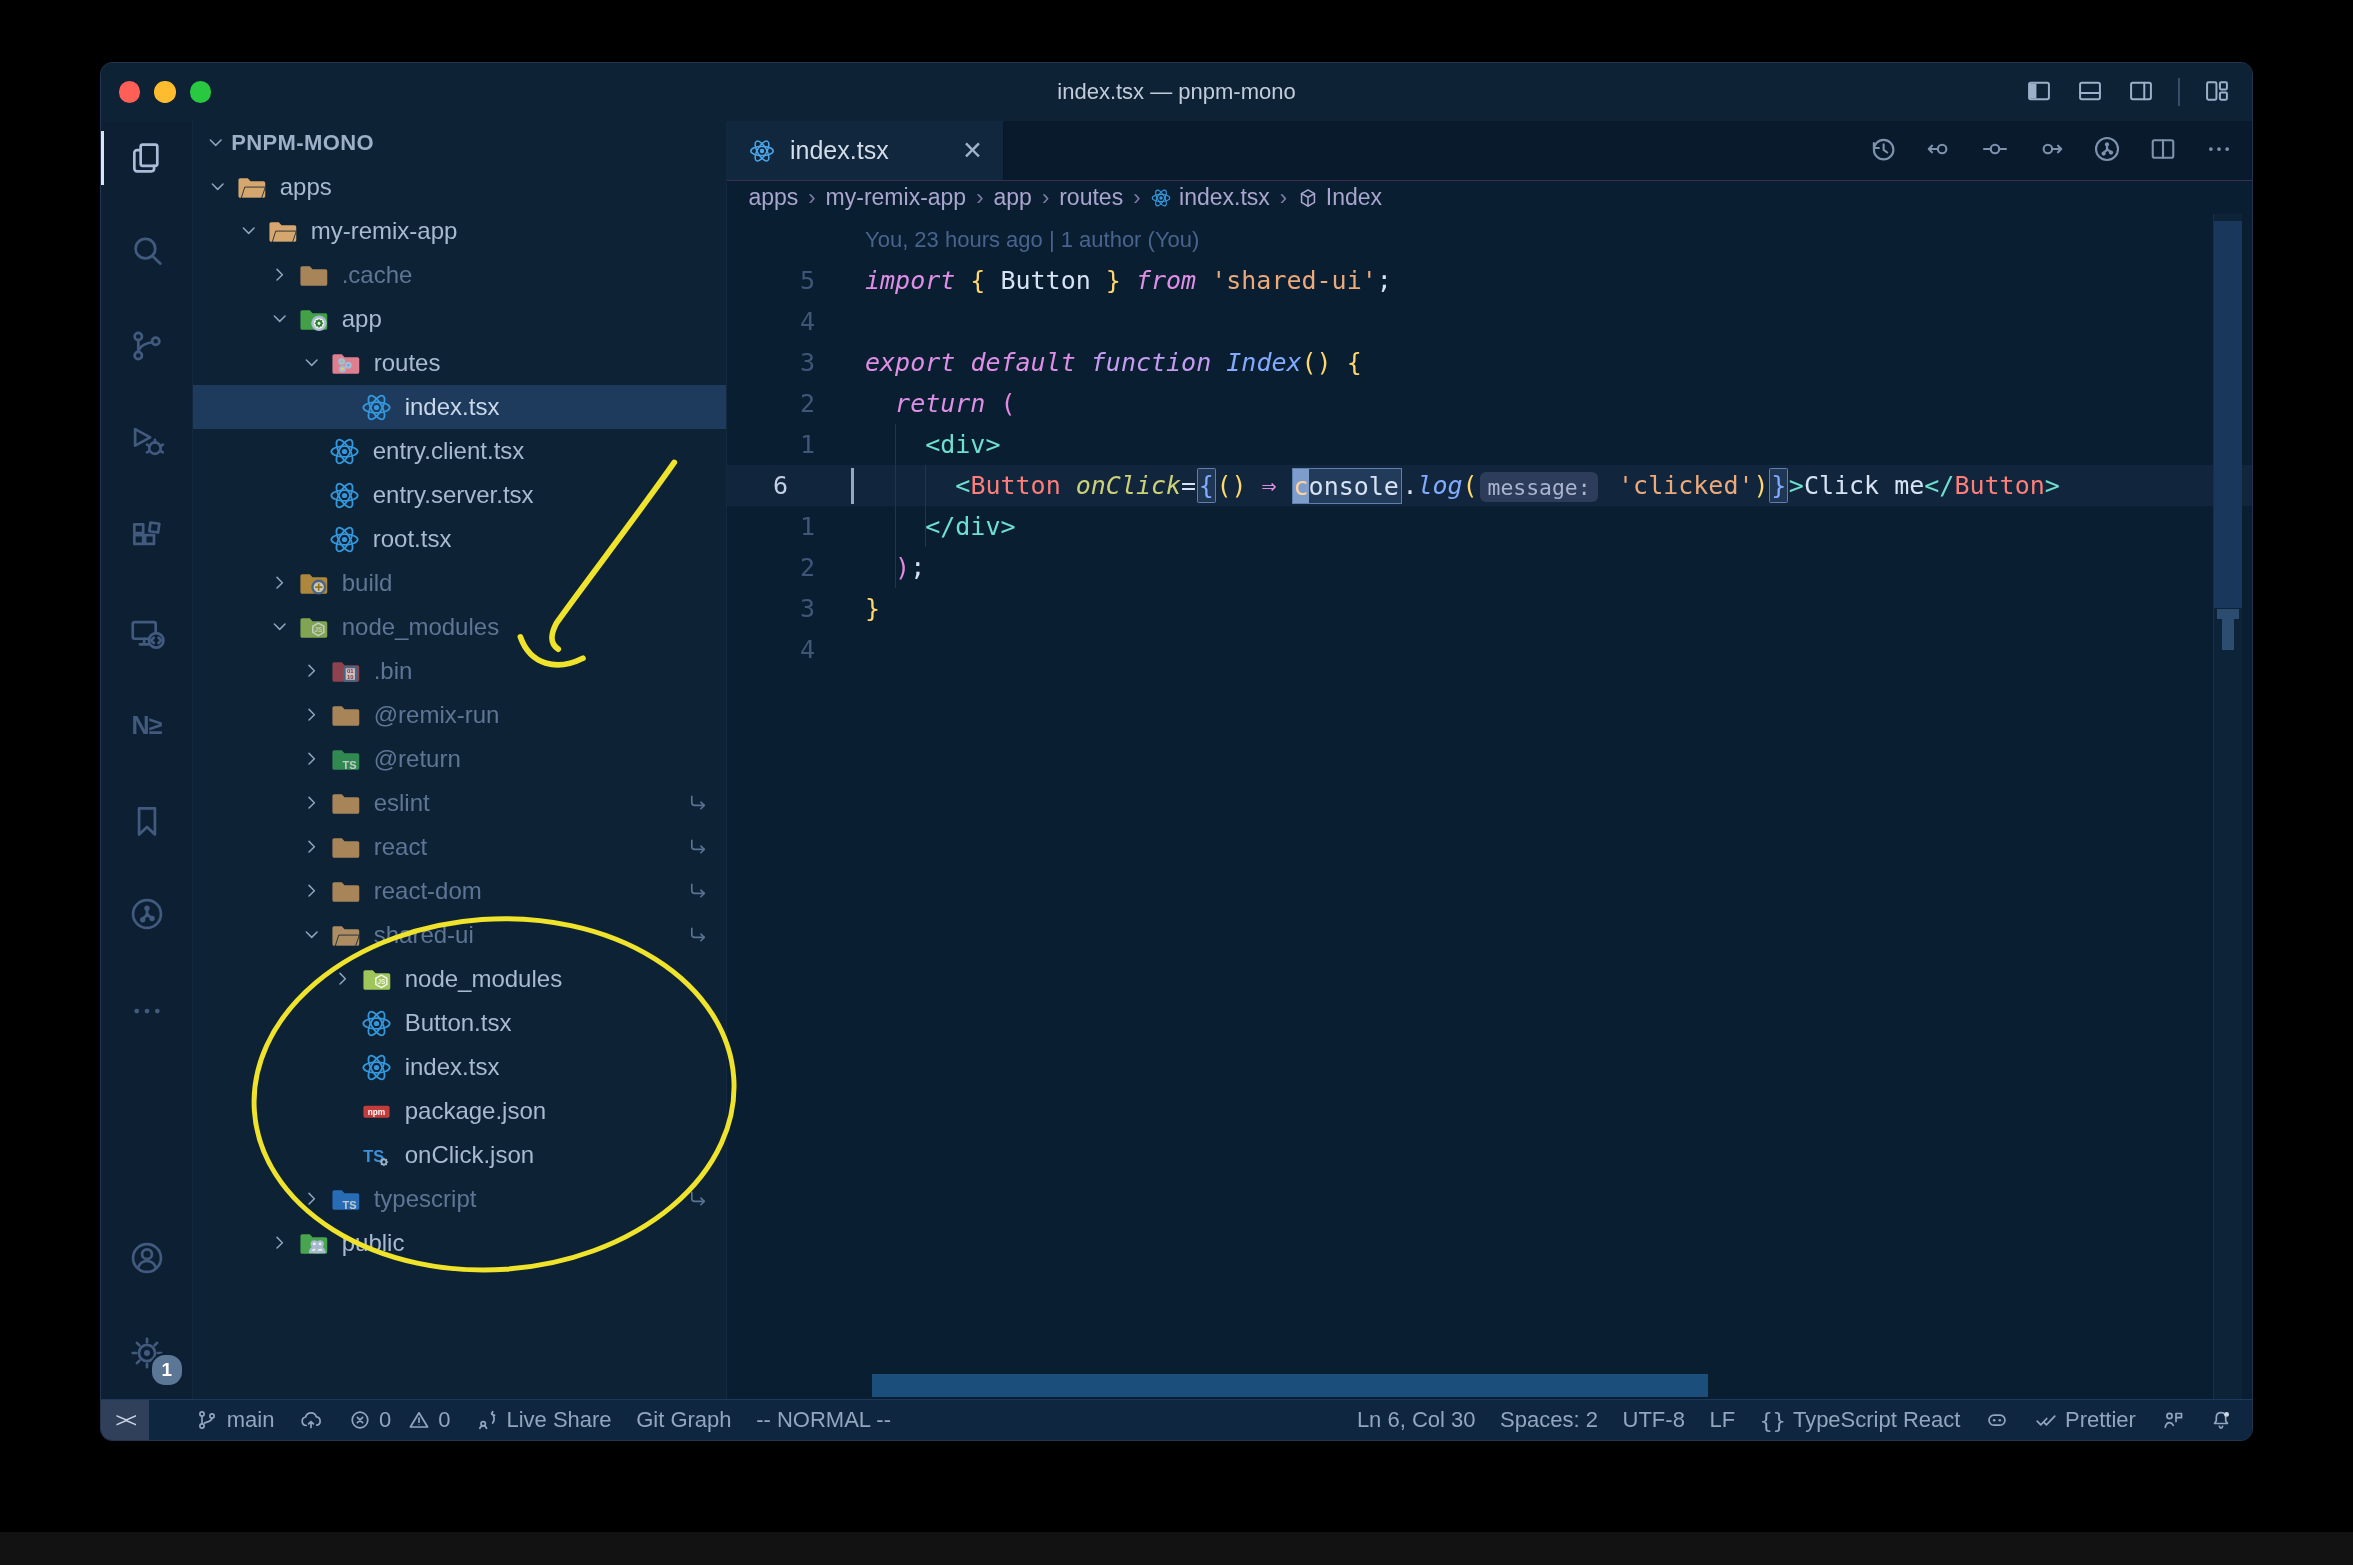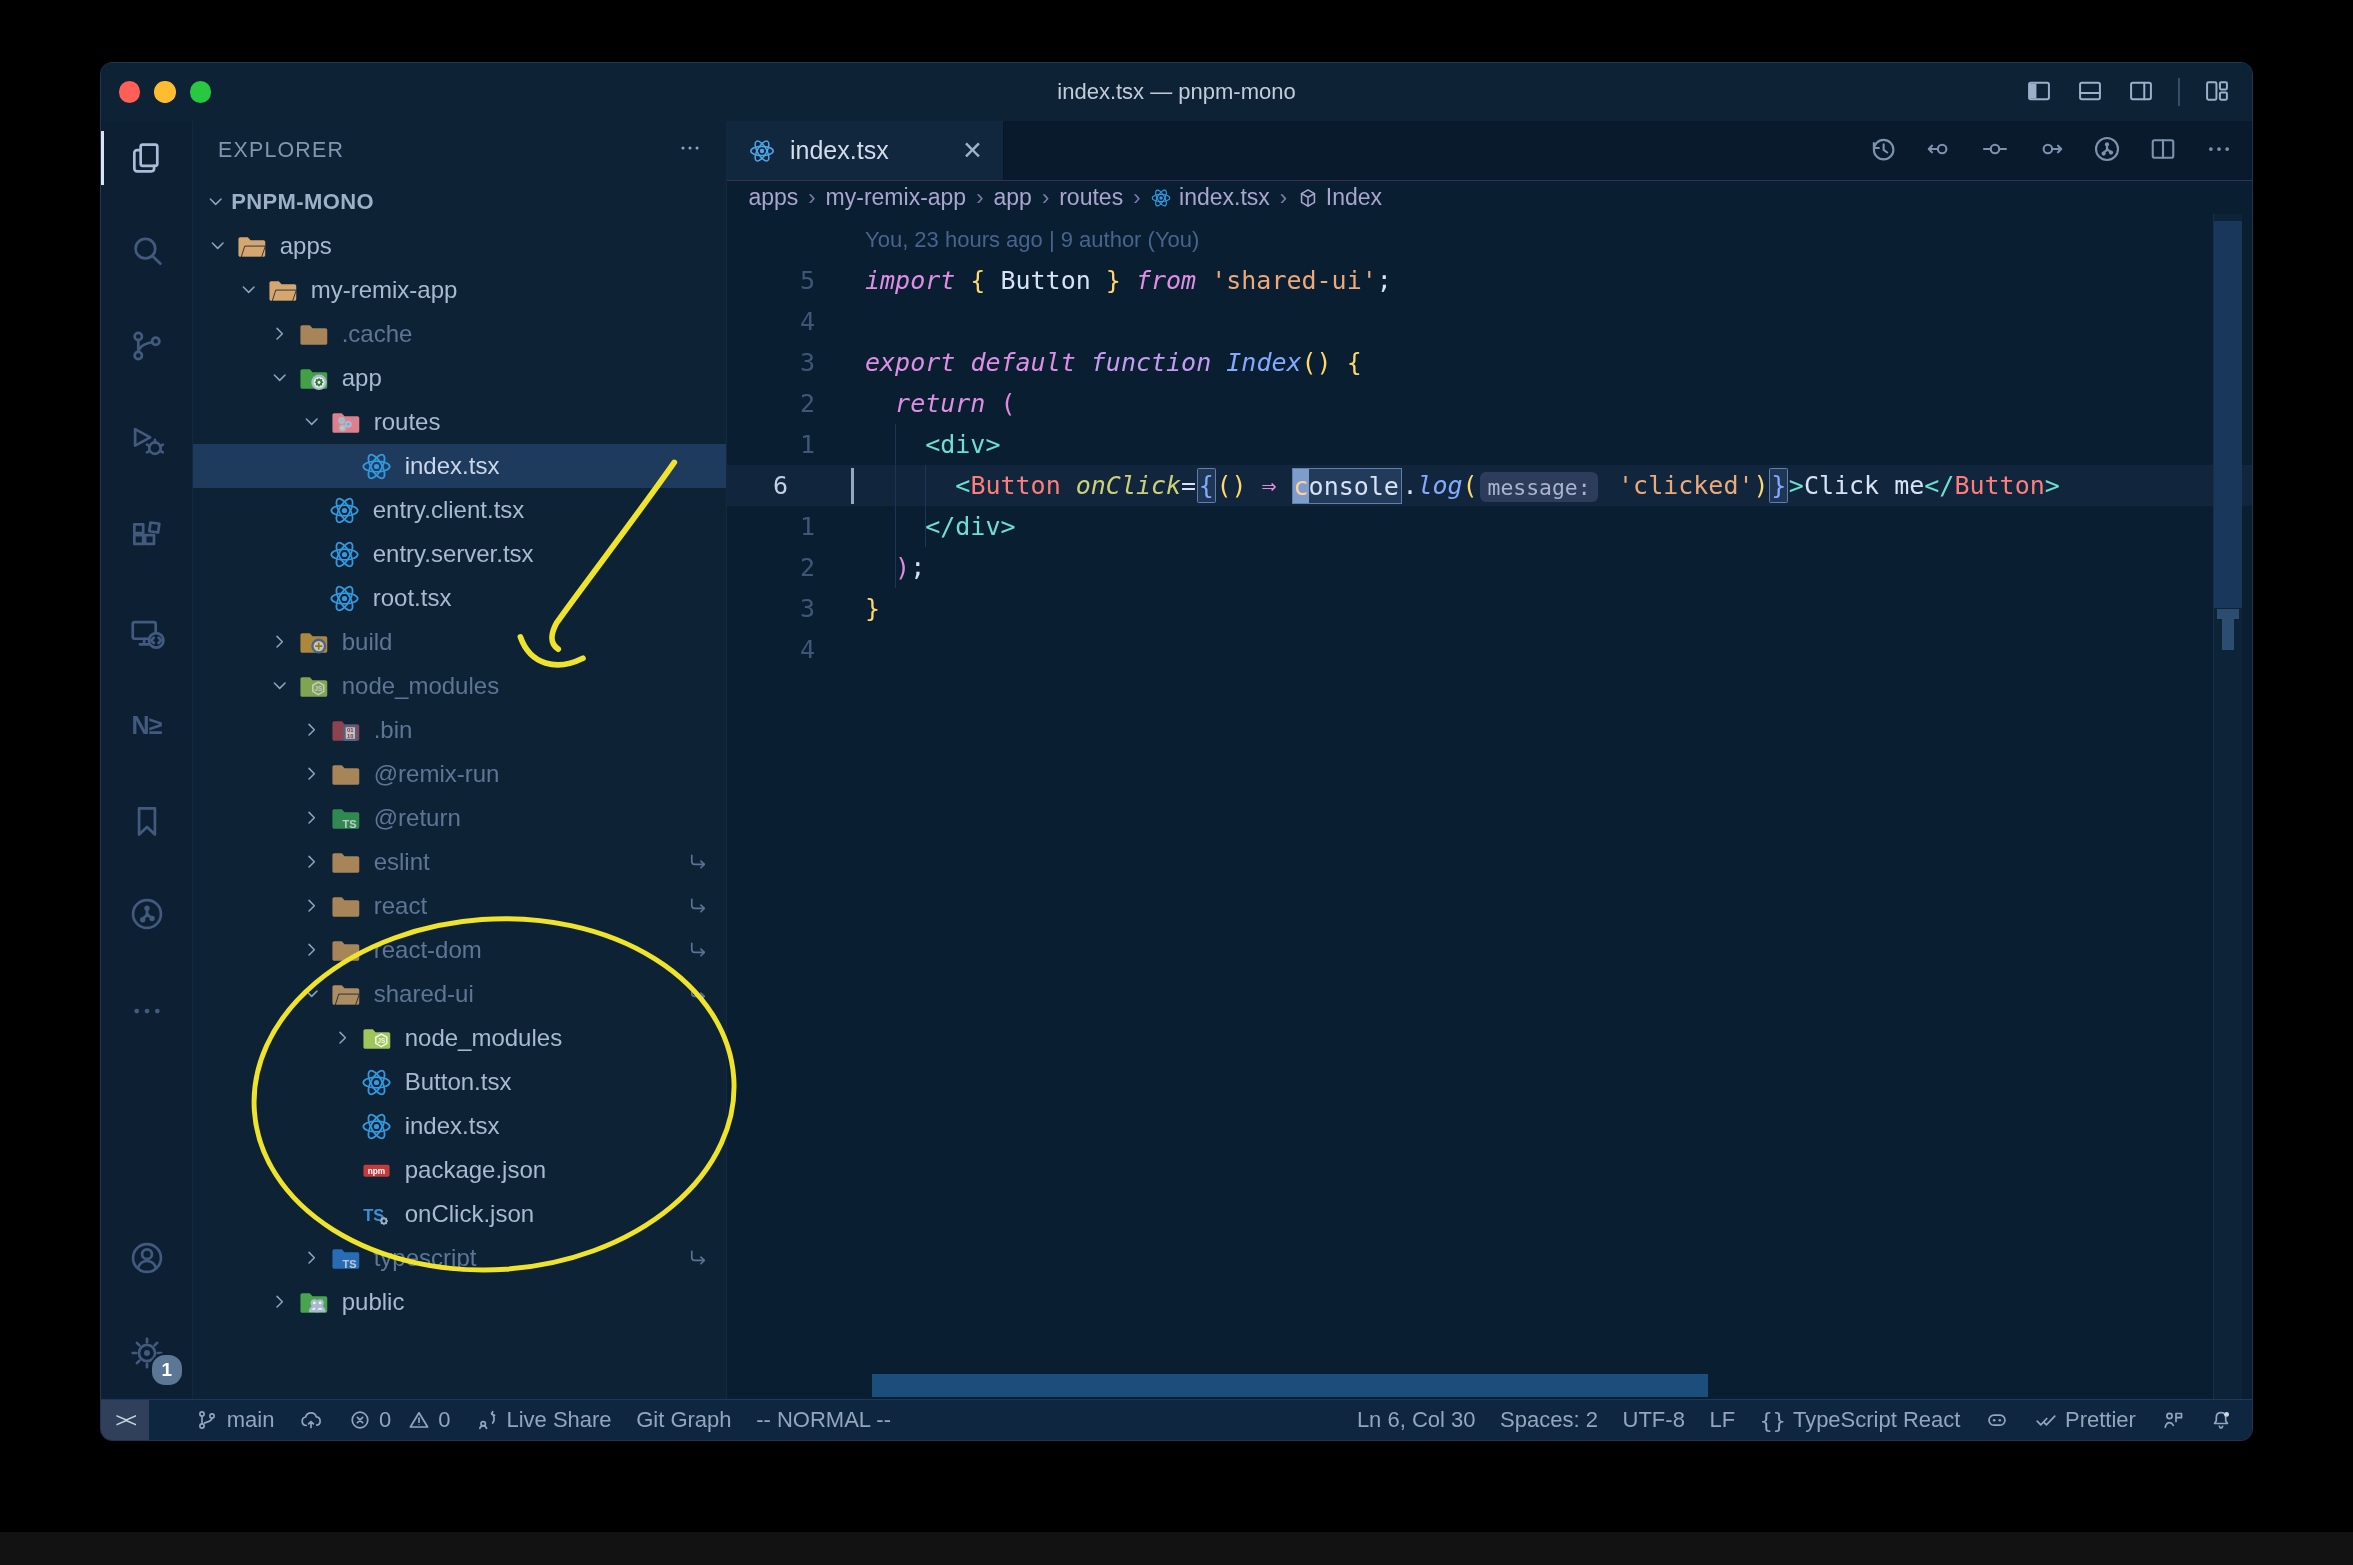--- a/index.html
+++ b/index.html
@@ -204,28 +204,20 @@
           <svg viewBox="0 0 24 24" fill="none" stroke="currentColor" stroke-width="1.7" stroke-linecap="round" stroke-linejoin="round">
             <path d="M12 3v2.2M12 18.8V21M3 12h2.2M18.8 12H21M5.6 5.6l1.6 1.6M16.8 16.8l1.6 1.6M18.4 5.6l-1.6 1.6M7.2 16.8l-1.6 1.6"></path>
             <circle cx="12" cy="12" r="5.1"></circle>
             <circle cx="12" cy="12" r="1.9" fill="currentColor" stroke="none"></circle>
           </svg>
           <span class="ab-badge">1</span>
         </div>
       </div>
 
     <div class="sidebar">
-      <div class="s-header">
-        <span>EXPLORER</span>
-        <span id="s-header-menu"><svg viewBox="0 0 24 24" fill="none" stroke="currentColor" stroke-width="1.7" stroke-linecap="round" stroke-linejoin="round">
-              <circle cx="5.5" cy="12" r="1.4" fill="currentColor" stroke="none"></circle>
-              <circle cx="12" cy="12" r="1.4" fill="currentColor" stroke="none"></circle>
-              <circle cx="18.5" cy="12" r="1.4" fill="currentColor" stroke="none"></circle>
-            </svg></span>
-      </div>
       <div class="s-section" id="s-section">
         <span class="chev">
             <svg viewBox="0 0 24 24" fill="none" stroke="currentColor" stroke-width="1.7" stroke-linecap="round" stroke-linejoin="round">
               <path d="M6 9l6 6 6-6"></path>
             </svg>
           </span>
         <span>PNPM-MONO</span>
       </div>
       <div class="tree" id="tree">
           <div class="row" style="padding-left: 10px;">
@@ -696,21 +688,21 @@
             <span style="display: flex;">
               <svg viewBox="0 0 24 24" fill="none" stroke="currentColor" stroke-width="1.7" stroke-linecap="round" stroke-linejoin="round">
                 <path d="M12 3.2l7 4v9.6l-7 4-7-4V7.2z"></path>
                 <path d="M5 7.2l7 4 7-4M12 11.2v9.6"></path>
               </svg>
             </span>
             <span>Index</span>
           </span>
         </div>
       <div class="codewrap">
-        <div class="blame">You, 23 hours ago | 9 author (You)</div>
+        <div class="blame">You, 23 hours ago | 1 author (You)</div>
         <div id="code-lines">
             <div class="line"><span class="gut">5</span><span class="txt"><span class="tk-kw">import </span><span class="tk-y">{ </span><span class="tk-w">Button</span><span class="tk-y"> }</span><span class="tk-kw"> from </span><span class="tk-s">'shared-ui'</span><span class="tk-w">;</span></span></div>
             <div class="line"><span class="gut">4</span><span class="txt"></span></div>
             <div class="line"><span class="gut">3</span><span class="txt"><span class="tk-kw">export</span><span class="tk-w"> </span><span class="tk-kw">default</span><span class="tk-w"> </span><span class="tk-fn">function</span><span class="tk-w"> </span><span class="tk-bi">Index</span><span class="tk-y">()</span><span class="tk-w"> </span><span class="tk-y">{</span></span></div>
             <div class="line"><span class="gut">2</span><span class="txt"><span class="tk-w">  </span><span class="tk-kw">return</span><span class="tk-w"> </span><span class="tk-p">(</span></span></div>
             <div class="line"><span class="gut">1</span><span class="txt"><span class="guide" style="left: 2ch;"></span><span class="tk-w">    </span><span class="tk-t">&lt;div&gt;</span></span></div>
             <div class="line cur"><span class="gut">6</span><span class="gutbar"></span><span class="txt"><span class="guide" style="left: 2ch;"></span><span class="guide" style="left: 4ch;"></span><span class="tk-w">      </span><span class="tk-t">&lt;</span><span class="tk-r">Button</span><span class="tk-w"> </span><span class="tk-g">onClick</span><span class="tk-w">=</span><span class="tk-b brk">{</span><span class="tk-y">()</span><span class="tk-w"> </span><span class="tk-p">⇒</span><span class="tk-w"> </span><span class="tk-w word-l cursor">c</span><span class="tk-w word-r">onsole</span><span class="tk-w">.</span><span class="tk-bi">log</span><span class="tk-y">(</span><span class="tk-inlay">message:</span><span class="tk-w"> </span><span class="tk-s">'clicked'</span><span class="tk-y">)</span><span class="tk-b brk">}</span><span class="tk-t">&gt;</span><span class="tk-w">Click me</span><span class="tk-t">&lt;/</span><span class="tk-r">Button</span><span class="tk-t">&gt;</span></span></div>
             <div class="line"><span class="gut">1</span><span class="txt"><span class="guide" style="left: 2ch;"></span><span class="guide" style="left: 4ch;"></span><span class="tk-w">    </span><span class="tk-t">&lt;/div&gt;</span></span></div>
             <div class="line"><span class="gut">2</span><span class="txt"><span class="guide" style="left: 2ch;"></span><span class="tk-w">  </span><span class="tk-p">)</span><span class="tk-w">;</span></span></div>
             <div class="line"><span class="gut">3</span><span class="txt"><span class="tk-y">}</span></span></div>

